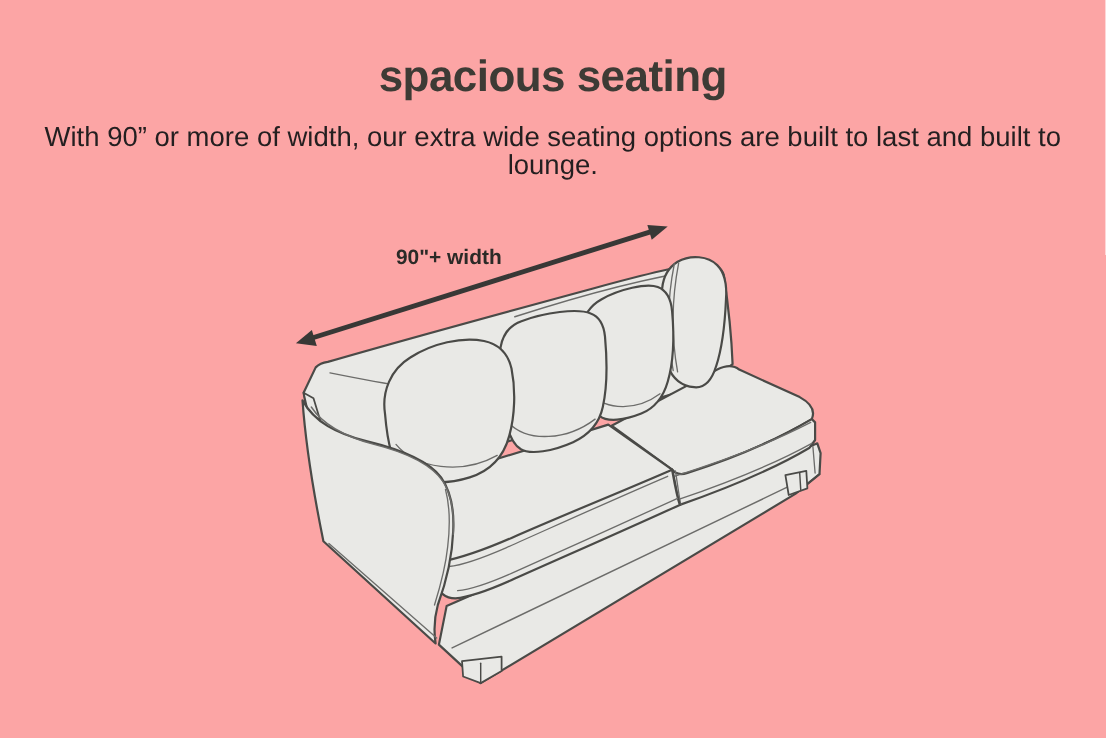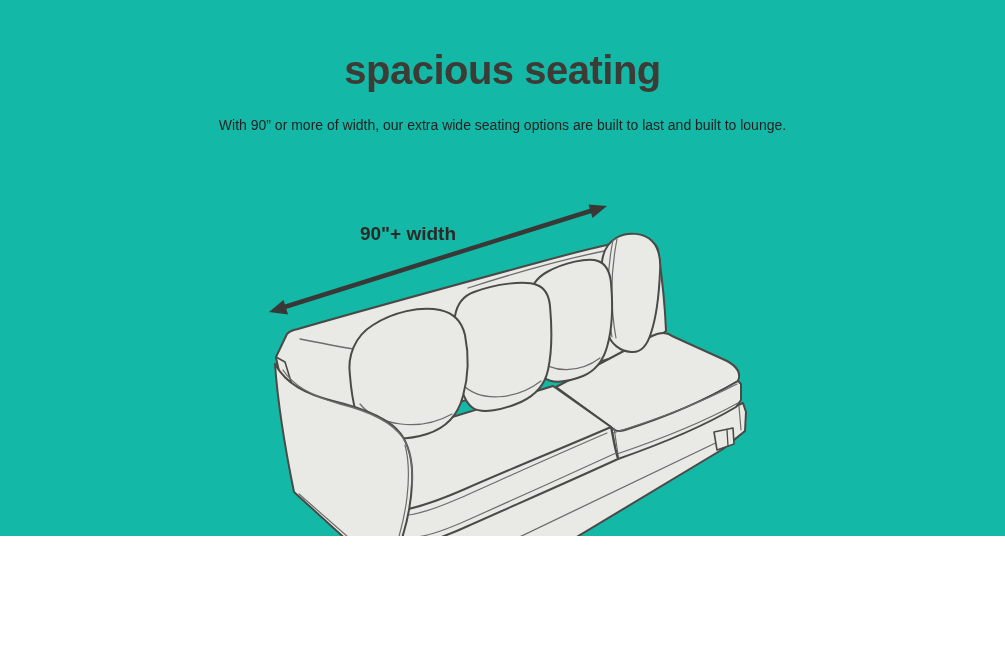--- a/index.html
+++ b/index.html
@@ -1,20 +1,20 @@
 <!DOCTYPE html>
 <html><head>
 <meta charset="utf-8">
 <style>
   html, body { margin: 0; padding: 0; background: #ffffff; }
   .stage {
     position: relative;
     width: 1005px;
-    height: 536px;
-    background: #14b8a6;
+    height: 671px;
+    background: #fca5a5;
     overflow: hidden;
     font-family: "Liberation Sans", sans-serif;
   }
   .page-title {
     position: absolute;
     top: 48px;
     left: 0;
     width: 1005px;
     text-align: center;
     font-size: 40px;
@@ -22,21 +22,21 @@
     letter-spacing: -0.5px;
     color: #3d3b35;
     margin: 0;
   }
   .intro-copy {
     position: absolute;
     top: 113px;
     left: 0;
     width: 1005px;
     text-align: center;
-    font-size: 14px;
+    font-size: 25px;
     line-height: 25px;
     color: #231f20;
     margin: 0;
   }
   .diagram-svg {
     position: absolute;
     top: 0;
     left: 0;
     width: 1005px;
     height: 671px;

